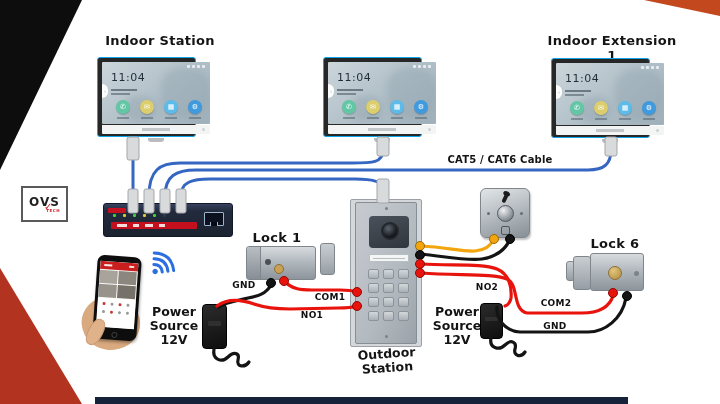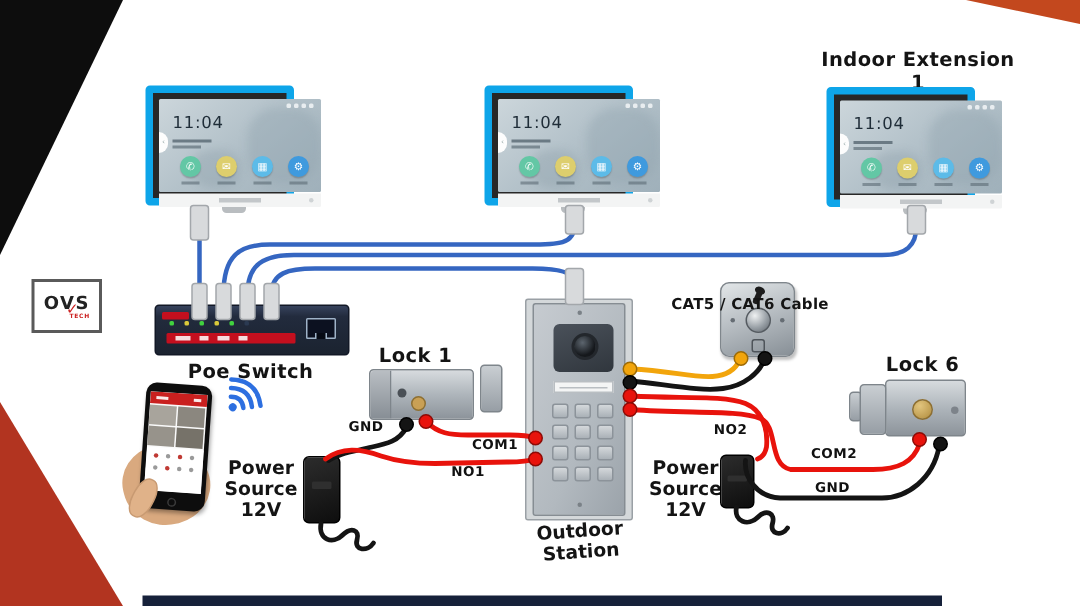--- a/index.html
+++ b/index.html
@@ -9,21 +9,21 @@
   }
   #stage *{box-sizing:border-box;}
   .abs{position:absolute;}
   svg{position:absolute;left:0;top:0;}
   
   .caption{font-size:13px;font-weight:700;color:#141414;text-align:center;letter-spacing:.3px;}
   .wirelabel{font-size:9px;font-weight:800;color:#111;text-align:center;letter-spacing:.3px;}
   .biglabel{font-size:12.5px;font-weight:700;color:#141414;text-align:center;line-height:14px;}
   .cablelabel{font-size:10px;font-weight:700;color:#141414;text-align:center;letter-spacing:.2px;}
   
-  .monitor{width:99px;height:80px;background:#272727;border-radius:3px;border:5px solid #0ea5e9;}
+  .monitor{width:99px;height:80px;background:#272727;border-radius:3px;border:1px solid #0ea5e9;}
   .mscreen{position:absolute;left:4px;top:4px;width:108px;height:62px;border-radius:1px;
     background:linear-gradient(140deg,#ccd6db 0%,#b4c2ca 45%,#9fb0ba 100%);overflow:hidden;}
   .mblob1{position:absolute;left:55%;top:10%;width:45%;height:80%;background:#8da0ab;opacity:.35;filter:blur(3px);border-radius:40%;}
   .mblob2{position:absolute;left:20%;top:55%;width:30%;height:40%;background:#7c8f9a;opacity:.25;filter:blur(3px);border-radius:40%;}
   .mtime{position:absolute;left:9px;top:9px;font-size:11px;font-weight:500;color:#1f2d38;letter-spacing:.5px;}
   .mdate1{position:absolute;left:9px;top:27px;width:26px;height:2px;background:#50606b;opacity:.75;}
   .mdate2{position:absolute;left:9px;top:31px;width:19px;height:2px;background:#50606b;opacity:.6;}
   .mtab{position:absolute;left:0;top:22px;width:6px;height:14px;background:#fdfdfd;border-radius:0 7px 7px 0;
     font-size:5px;color:#9aa;line-height:14px;text-align:center;}
   .mtop{position:absolute;right:5px;top:3px;display:flex;gap:2px;}
@@ -107,20 +107,21 @@
 
 <div id="stage">
 
   <svg width="720" height="404">
     <polygon points="0,0 82,0 0,170" fill="#0d0d0d"></polygon>
     <polygon points="0,268 0,404 82,404" fill="#b23420"></polygon>
     <polygon points="644,0 720,0 720,16" fill="#c3481e"></polygon>
     <rect x="95" y="397" width="533" height="7" fill="#16213a"></rect>
   </svg>
 
+  <div class="abs caption" style="left:90px;top:33px;width:140px;">Indoor Station</div>
   <div class="abs caption" style="left:542px;top:33px;width:140px;">Indoor Extension 1</div>
 
   <div class="abs monitor" style="left:97px;top:57px;">
     <div class="mscreen">
       <div class="mblob1"></div>
         <div class="mblob2"></div>
       <div class="mtime">11:04</div>
       <div class="mdate1"></div>
       <div class="mdate2"></div>
       <div class="mtab">‹</div>
@@ -225,21 +226,20 @@
     <div class="sw-stripe">
       <i style="left:6px;width:10px;"></i>
         <i style="left:22px;width:6px;"></i>
         <i style="left:34px;width:8px;"></i>
         <i style="left:48px;width:6px;"></i>
     </div>
     <div class="sw-port">
         <i></i>
       </div>
   </div>
-  <div class="abs caption" style="left:107px;top:241px;width:120px;">Poe Switch</div>
 
   <div class="abs exitbtn" style="left:480px;top:188px;">
     <div class="ex-key"></div>
     <div class="ex-circle"></div>
     <div class="ex-screw" style="left:6px;top:23px;"></div>
     <div class="ex-screw" style="right:6px;top:23px;"></div>
     <div class="ex-square"></div>
   </div>
 
   <div class="abs st-back" style="left:350px;top:199px;"></div>
@@ -394,21 +394,21 @@
       <circle cx="420" cy="273" r="4.5" fill="#e8130c" stroke="#8d0b06"></circle>
       <circle cx="494" cy="239" r="4.5" fill="#f2a50c" stroke="#9c6a06"></circle>
       <circle cx="510" cy="239" r="4.5" fill="#141414" stroke="#000"></circle>
       <circle cx="271" cy="283" r="4.5" fill="#141414" stroke="#000"></circle>
       <circle cx="284" cy="281" r="4.5" fill="#e8130c" stroke="#8d0b06"></circle>
       <circle cx="613" cy="293" r="4.5" fill="#e8130c" stroke="#8d0b06"></circle>
       <circle cx="627" cy="296" r="4.5" fill="#141414" stroke="#000"></circle>
     </g>
   </svg>
 
-  <div class="abs cablelabel" style="left:440px;top:154px;width:120px;margin-top:44px;">CAT5 / CAT6 Cable</div>
+  <div class="abs cablelabel" style="left:440px;top:154px;width:120px;">CAT5 / CAT6 Cable</div>
   <div class="abs wirelabel" style="left:226px;top:280px;width:36px;">GND</div>
   <div class="abs wirelabel" style="left:310px;top:292px;width:40px;">COM1</div>
   <div class="abs wirelabel" style="left:294px;top:310px;width:36px;">NO1</div>
   <div class="abs wirelabel" style="left:469px;top:282px;width:36px;">NO2</div>
   <div class="abs wirelabel" style="left:536px;top:298px;width:40px;">COM2</div>
   <div class="abs wirelabel" style="left:537px;top:321px;width:36px;">GND</div>
 
 </div>
 
 </body></html>

